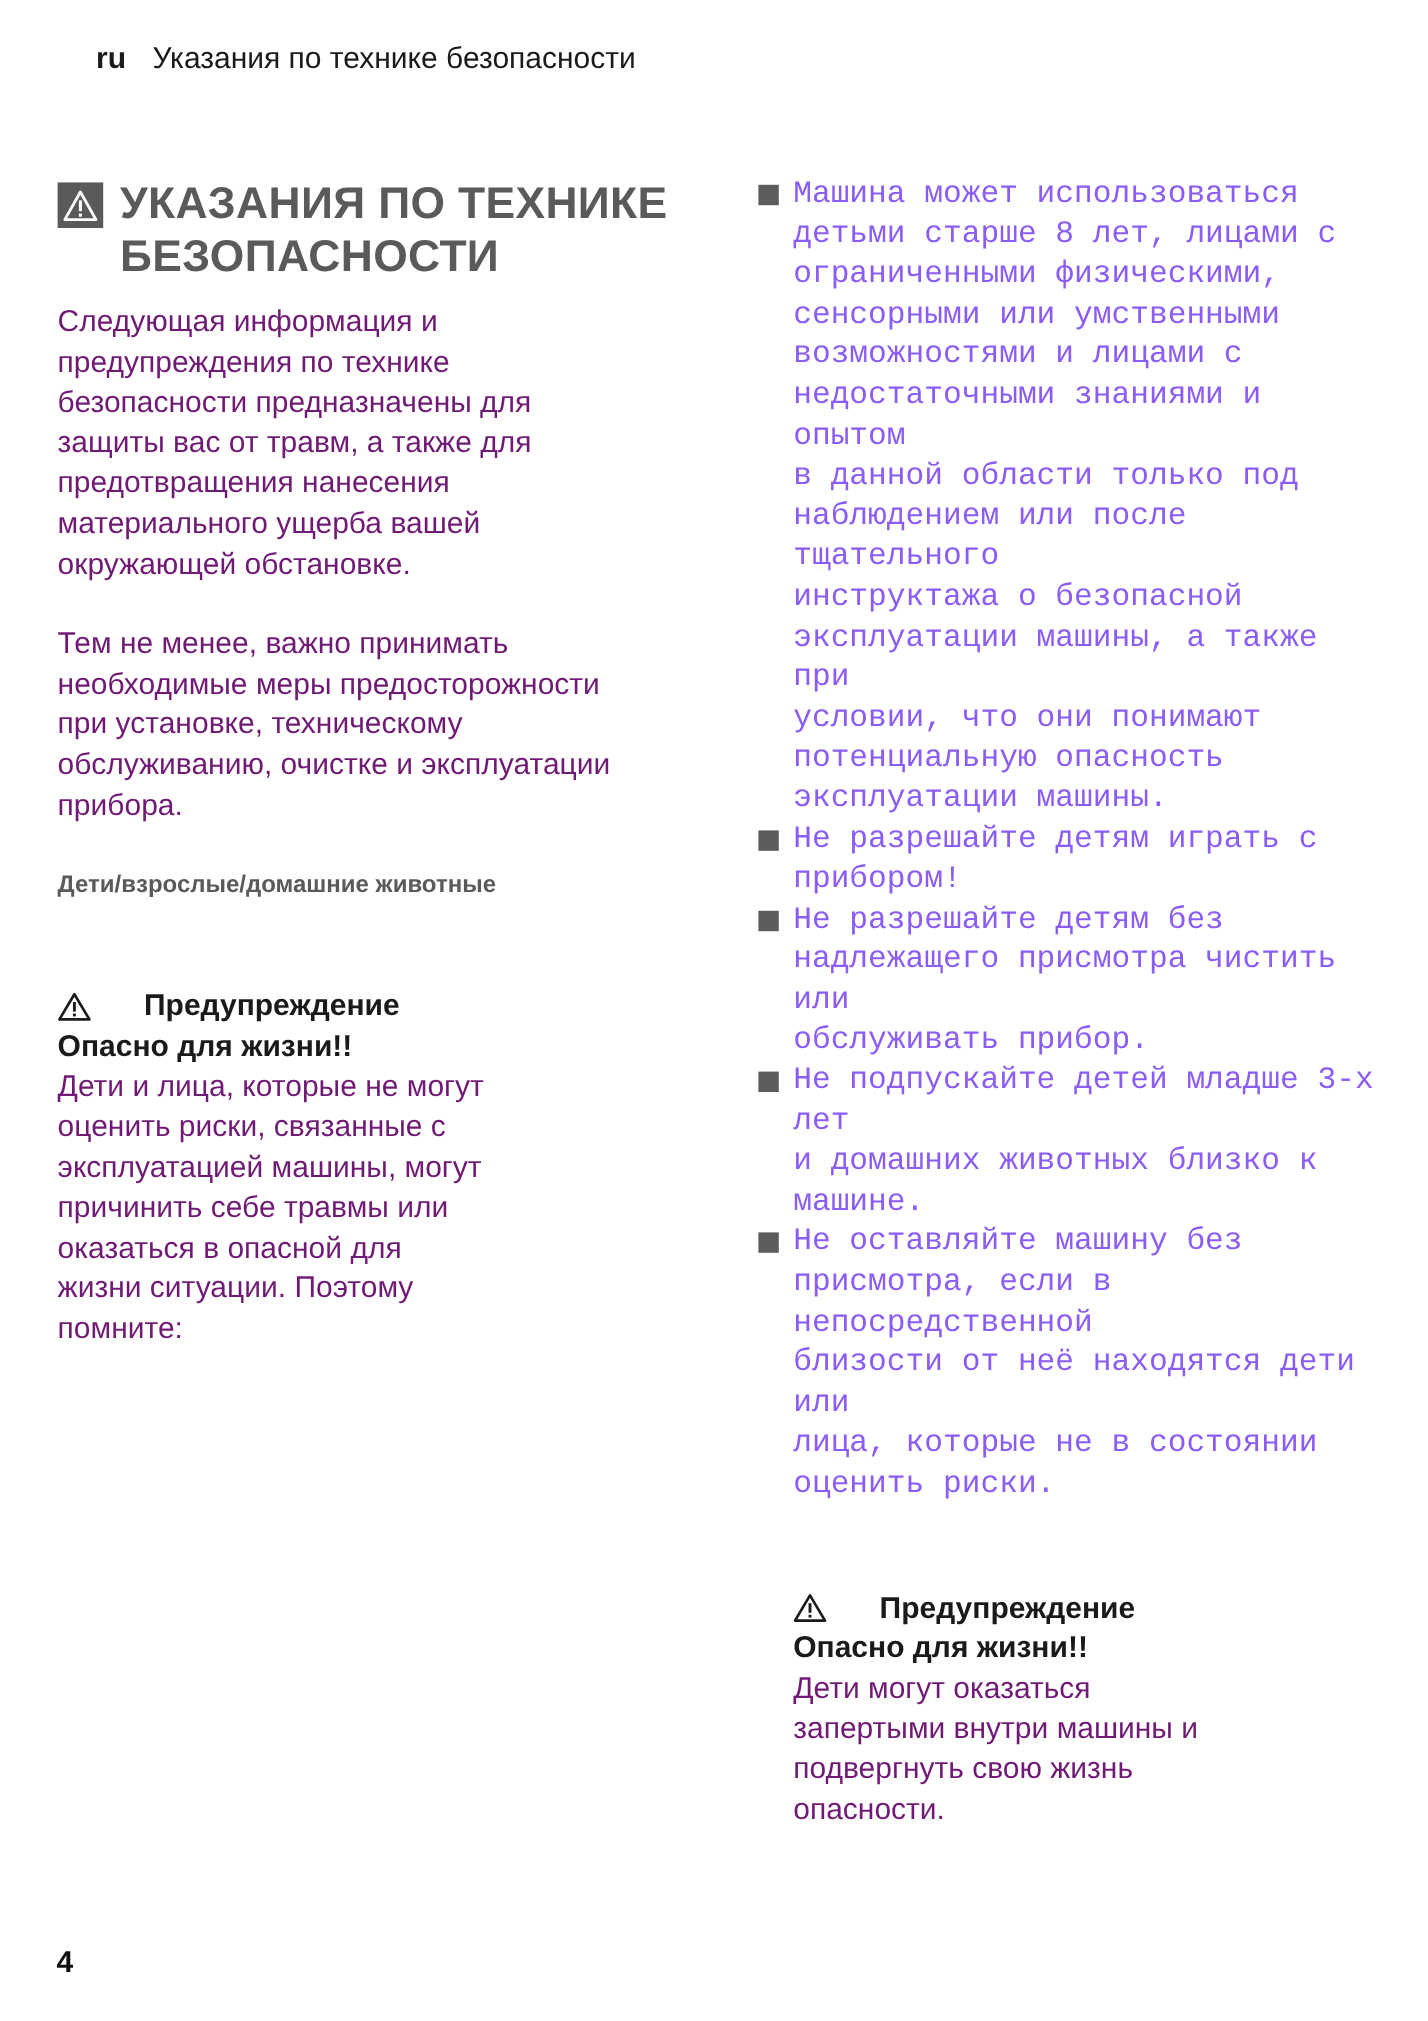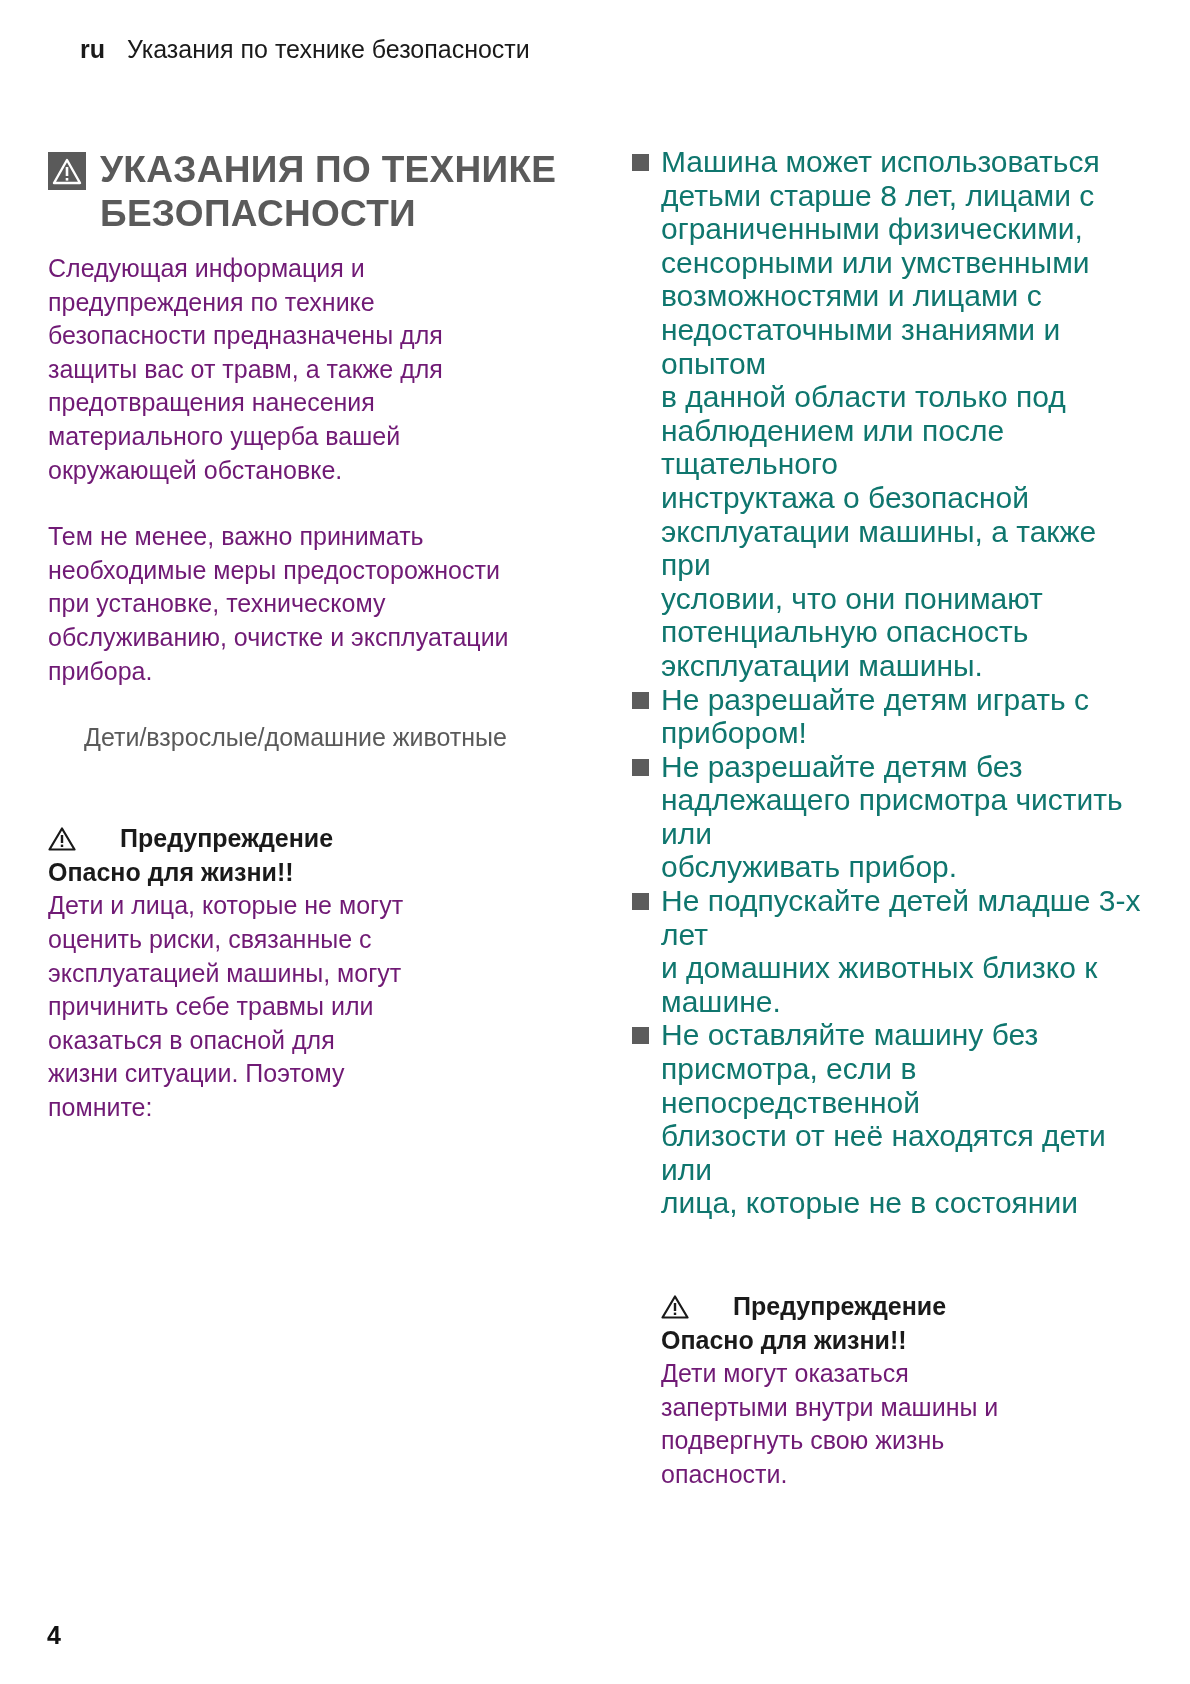--- a/index.html
+++ b/index.html
@@ -23,32 +23,32 @@
     .title-icon {
       position: absolute; left: 0; top: 4px; width: 38px; height: 38px;
       background: #5a5a5a; display: flex; align-items: center; justify-content: center;
     }
     .p {
       font-size: 25px; line-height: 33.6px; margin: 0; color: #701a75;
     }
     .intro { margin-top: 16px; }
     .intro2 { margin-top: 33px; }
     .subhead {
-      margin-top: 33px; font-size: 25px; line-height: 33px; font-weight: normal; color: #5a5a5a; margin-left: 36px;
+      margin-top: 33px; font-size: 20px; line-height: 33px; font-weight: bold; color: #5a5a5a;
     }
     .warn-block { margin-top: 68px; }
     .warn-title, .warn-sub {
       font-size: 25px; line-height: 33.6px; font-weight: bold; color: #1a1a1a;
       display: flex; align-items: center; gap: 36px;
     }
     .warn-tri { width: 28px; height: 24px; margin-right: 8px; flex: 0 0 auto; }
     ul.bullets { list-style: none; margin: 0; padding: 0; }
     ul.bullets li {
       position: relative; padding-left: 29px;
-      font-size: 30px; line-height: 33.6px; color: #0f766e;
+      font-size: 26px; line-height: 33.6px; color: #8b5cf6; font-family: Liberation Mono, monospace;
     }
     ul.bullets li .sq {
       position: absolute; left: 0; top: 9px; width: 17px; height: 17px; background: #5c5c5c;
     }
     .warn-block-right { margin-top: 70px; padding-left: 29px; }
     .page-num {
       position: absolute; left: 47px; top: 1621px; font-size: 25px; font-weight: bold; color: #111;
     }
   </style>
 </head>
@@ -145,20 +145,21 @@
       <div>Не подпускайте детей младше 3-х лет</div>
       <div>и домашних животных близко к</div>
       <div>машине.</div>
     </li>
     <li>
       <span class="sq"></span>
       <div>Не оставляйте машину без</div>
       <div>присмотра, если в непосредственной</div>
       <div>близости от неё находятся дети или</div>
       <div>лица, которые не в состоянии</div>
+      <div>оценить риски.</div>
     </li>
   </ul>
 
   <div class="warn-block-right">
     <div class="warn-title">
       <svg class="warn-tri" viewBox="0 0 28 24">
         <polygon points="14,1.5 26.5,22.5 1.5,22.5" fill="none" stroke="#1a1a1a" stroke-width="2.2" stroke-linejoin="round"></polygon>
         <rect x="12.8" y="8" width="2.4" height="8" fill="#1a1a1a"></rect>
         <rect x="12.8" y="17.6" width="2.4" height="2.4" fill="#1a1a1a"></rect>
       </svg>

